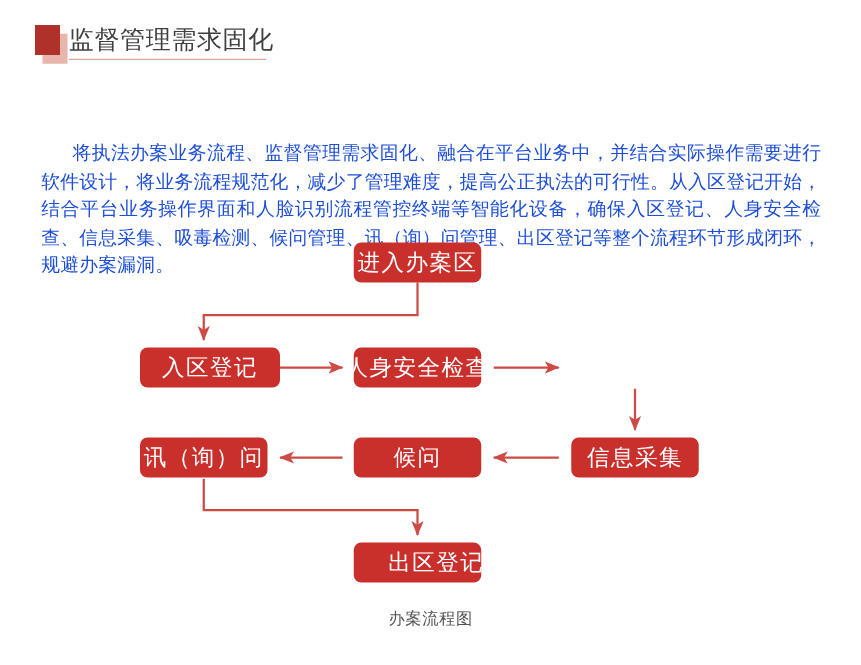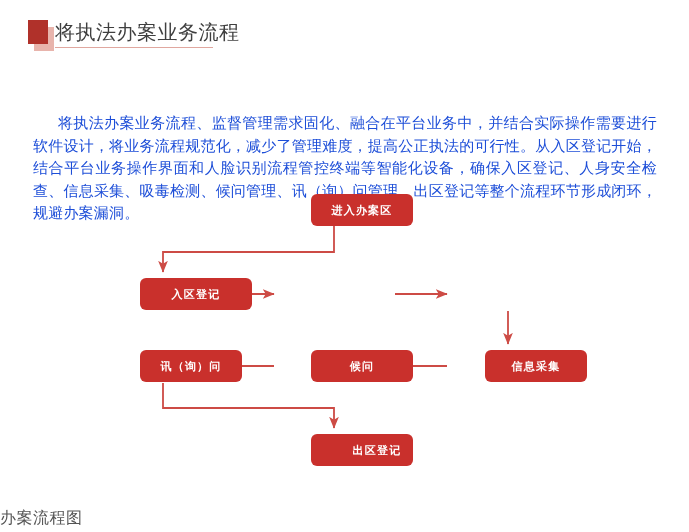--- a/index.html
+++ b/index.html
@@ -87,58 +87,58 @@
     left: 0;
     top: 0;
     width: 689px;
     height: 352px;
   }
   .node {
     position: absolute;
     background: #c9302c;
     color: #ffffff;
     border-radius: 6px;
-    font-size: 11px;
-    font-weight: bold;
+    font-size: 18px;
+    font-weight: normal;
     letter-spacing: 1.2px;
     display: flex;
     align-items: center;
     justify-content: center;
     height: 32px;
     box-sizing: border-box;
     white-space: nowrap;
     text-align: center;
-    margin-left: 28px;
   }
   .n-enter   { left: 283px; top: 14px;  width: 102px; }
   .n-reg     { left: 112px; top: 98px;  width: 112px; }
   .n-safety  { left: 283px; top: 98px;  width: 102px; }
   .n-belong  { left: 457px; top: 98px;  width: 102px; }
   .n-ask     { left: 112px; top: 170px; width: 102px; }
   .n-wait    { left: 283px; top: 170px; width: 102px; }
   .n-collect { left: 457px; top: 170px; width: 102px; }
   .n-exit    { left: 283px; top: 254px; width: 102px; padding-left: 30px; }
 
   .caption {
     position: absolute;
     left: 0;
-    top: 328px;
+    top: 306px;
     width: 689px;
-    font-size: 16px;
+    text-align: center;
+    font-size: 13px;
     color: #555555;
     letter-spacing: 0.5px;
   }
 </style>
 </head>
 <body>
 
 <div class="title-block">
   <span class="title-marker-shadow"></span>
   <span class="title-marker"></span>
-  <span class="title-text">将执法办案业务流程</span>
+  <span class="title-text">监督管理需求固化</span>
   <span class="title-rule"></span>
 </div>
 
 <p class="paragraph">将执法办案业务流程、监督管理需求固化、融合在平台业务中，并结合实际操作需要进行软件设计，将业务流程规范化，减少了管理难度，提高公正执法的可行性。从入区登记开始，结合平台业务操作界面和人脸识别流程管控终端等智能化设备，确保入区登记、人身安全检查、信息采集、吸毒检测、候问管理、讯（询）问管理、出区登记等整个流程环节形成闭环，规避办案漏洞。</p>
 
 <div class="flow">
 
   <svg class="connectors" viewBox="0 0 689 352">
     <defs>
       <marker id="arrowRed" markerWidth="8" markerHeight="8" refX="6.2" refY="3" orient="auto" markerUnits="strokeWidth">
@@ -156,19 +156,20 @@
 
     <path d="M447,186 L395,186" fill="none" stroke="#cd4b45" stroke-width="1.8" marker-end="url(#arrowRed)"></path>
 
     <path d="M274,186 L224,186" fill="none" stroke="#cd4b45" stroke-width="1.8" marker-end="url(#arrowRed)"></path>
 
     <path d="M163,203 L163,228 L334,228 L334,248" fill="none" stroke="#cd4b45" stroke-width="1.8" marker-end="url(#arrowRed)"></path>
   </svg>
 
   <div class="node n-enter">进入办案区</div>
   <div class="node n-reg">入区登记</div>
+  <div class="node n-safety">人身安全检查</div>
   <div class="node n-ask">讯（询）问</div>
   <div class="node n-wait">候问</div>
   <div class="node n-collect">信息采集</div>
   <div class="node n-exit">出区登记</div>
 
   <div class="caption">办案流程图</div>
 </div>
 
 </body></html>

